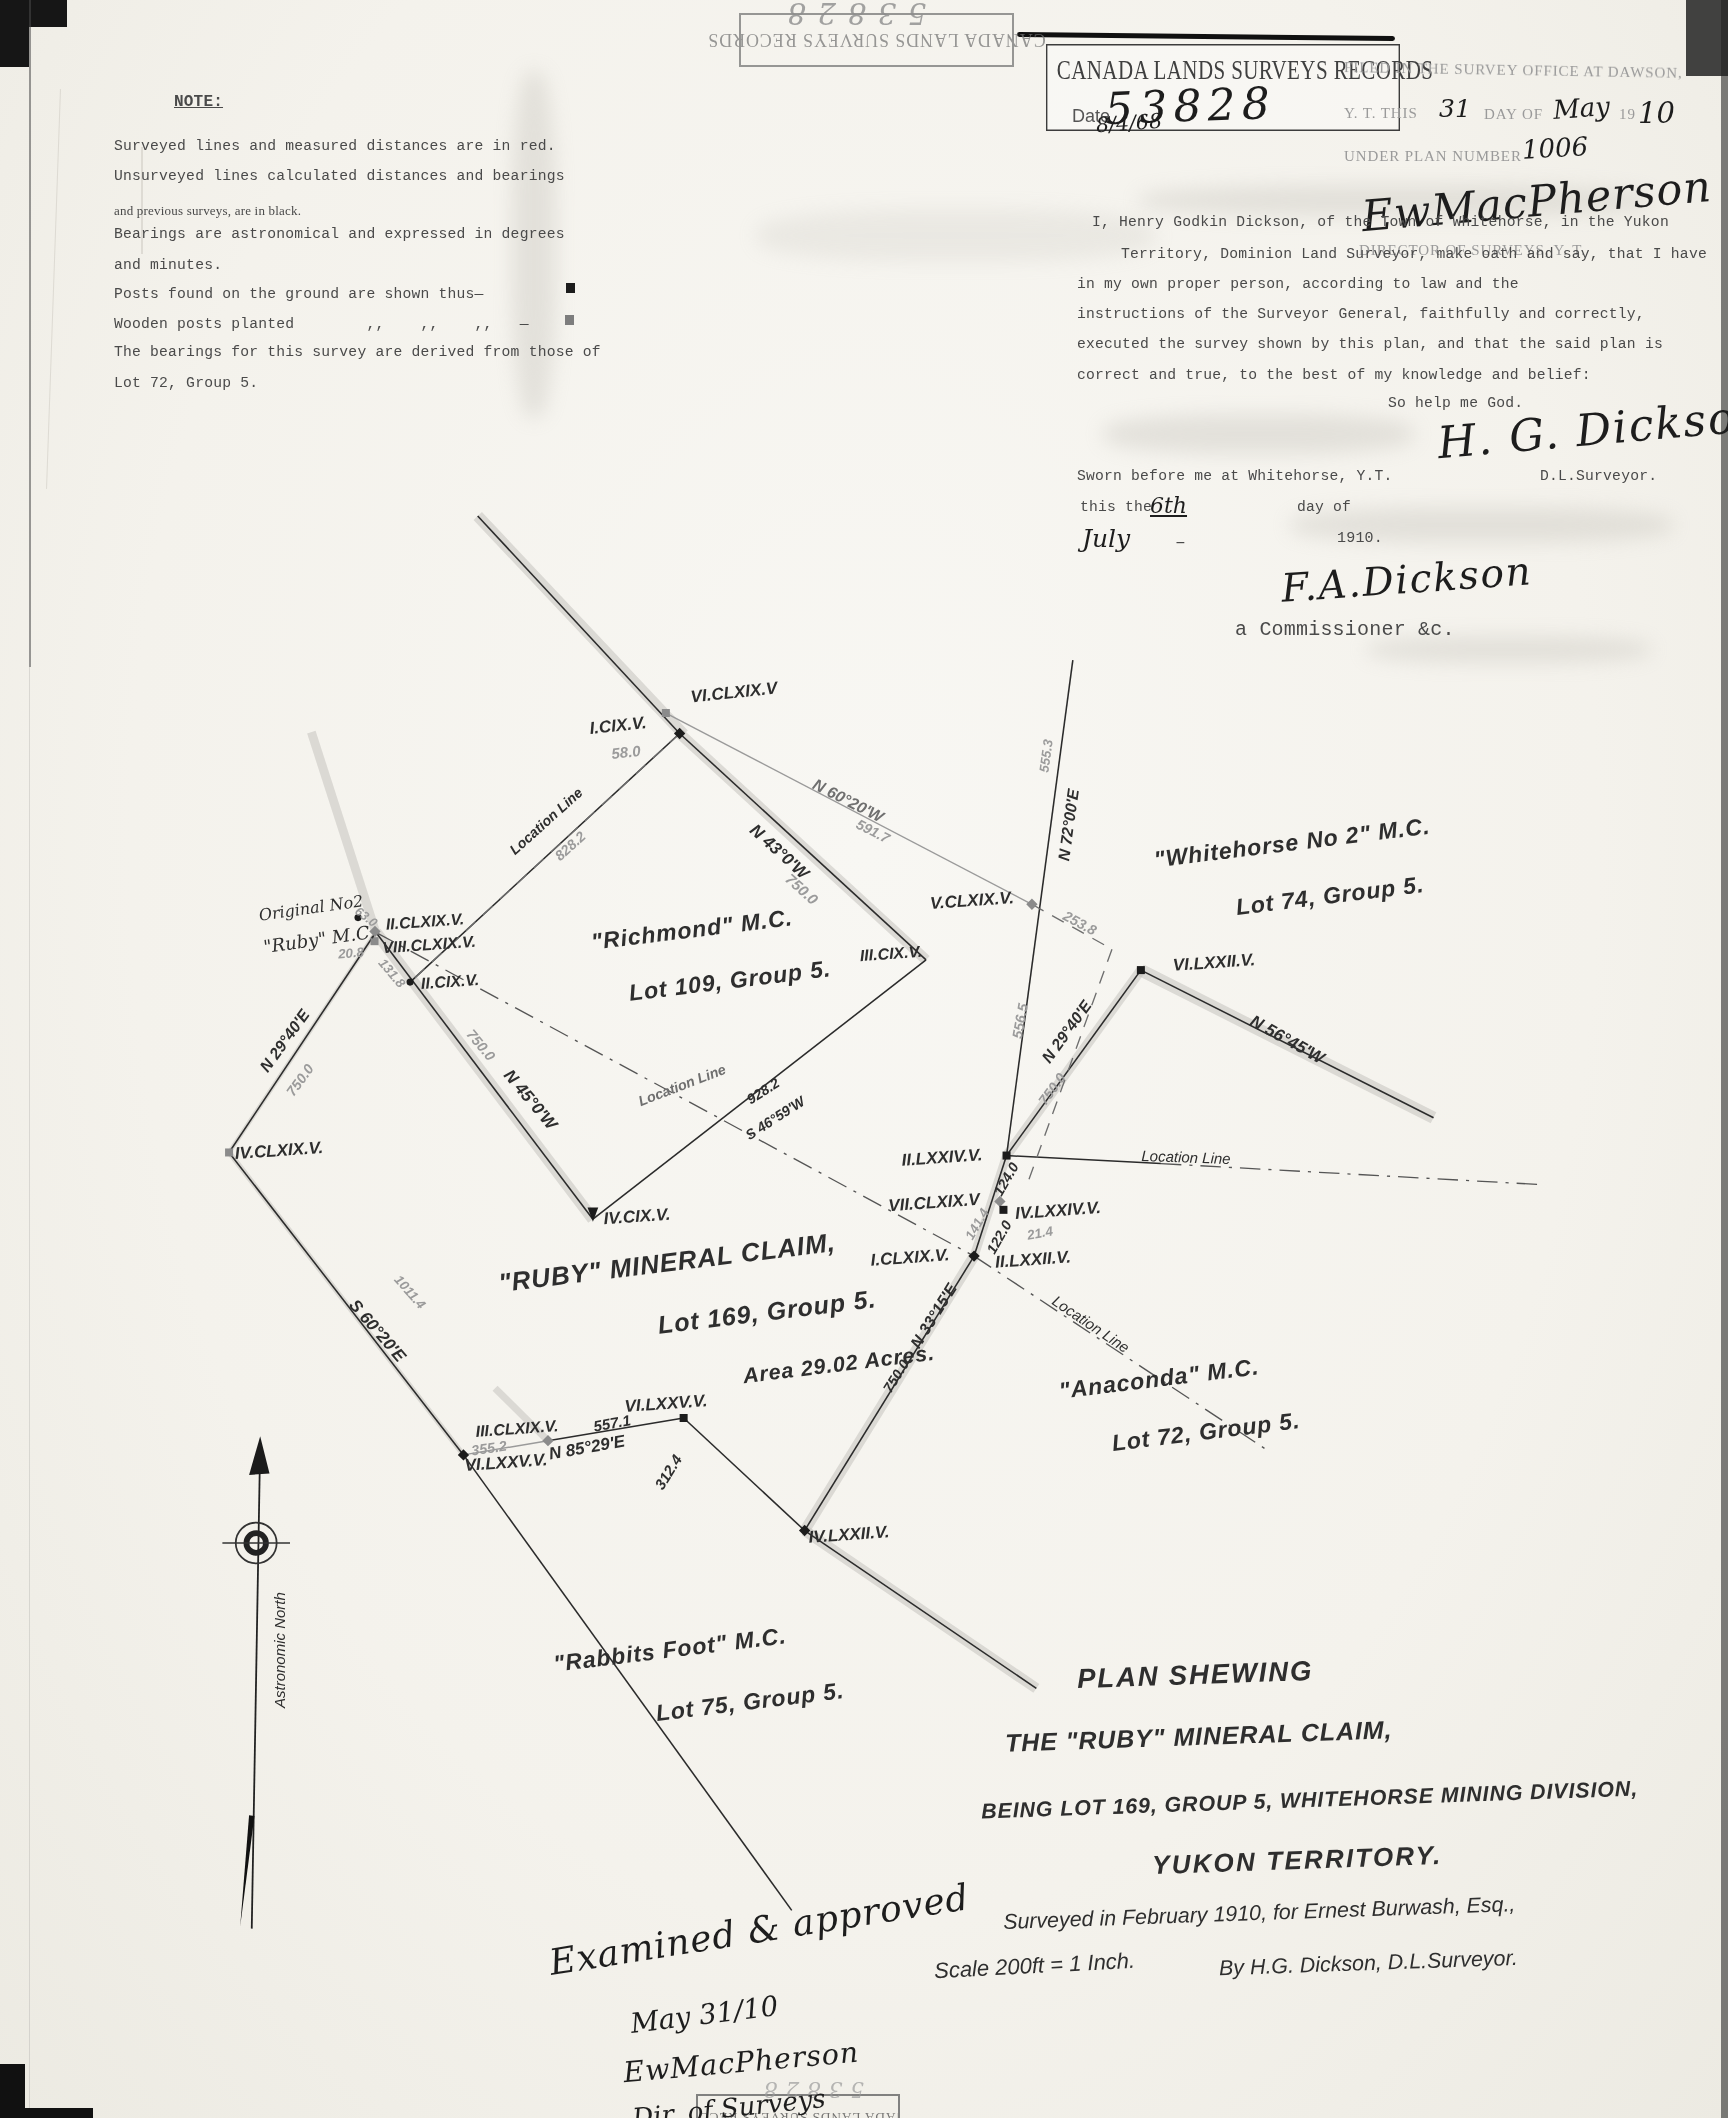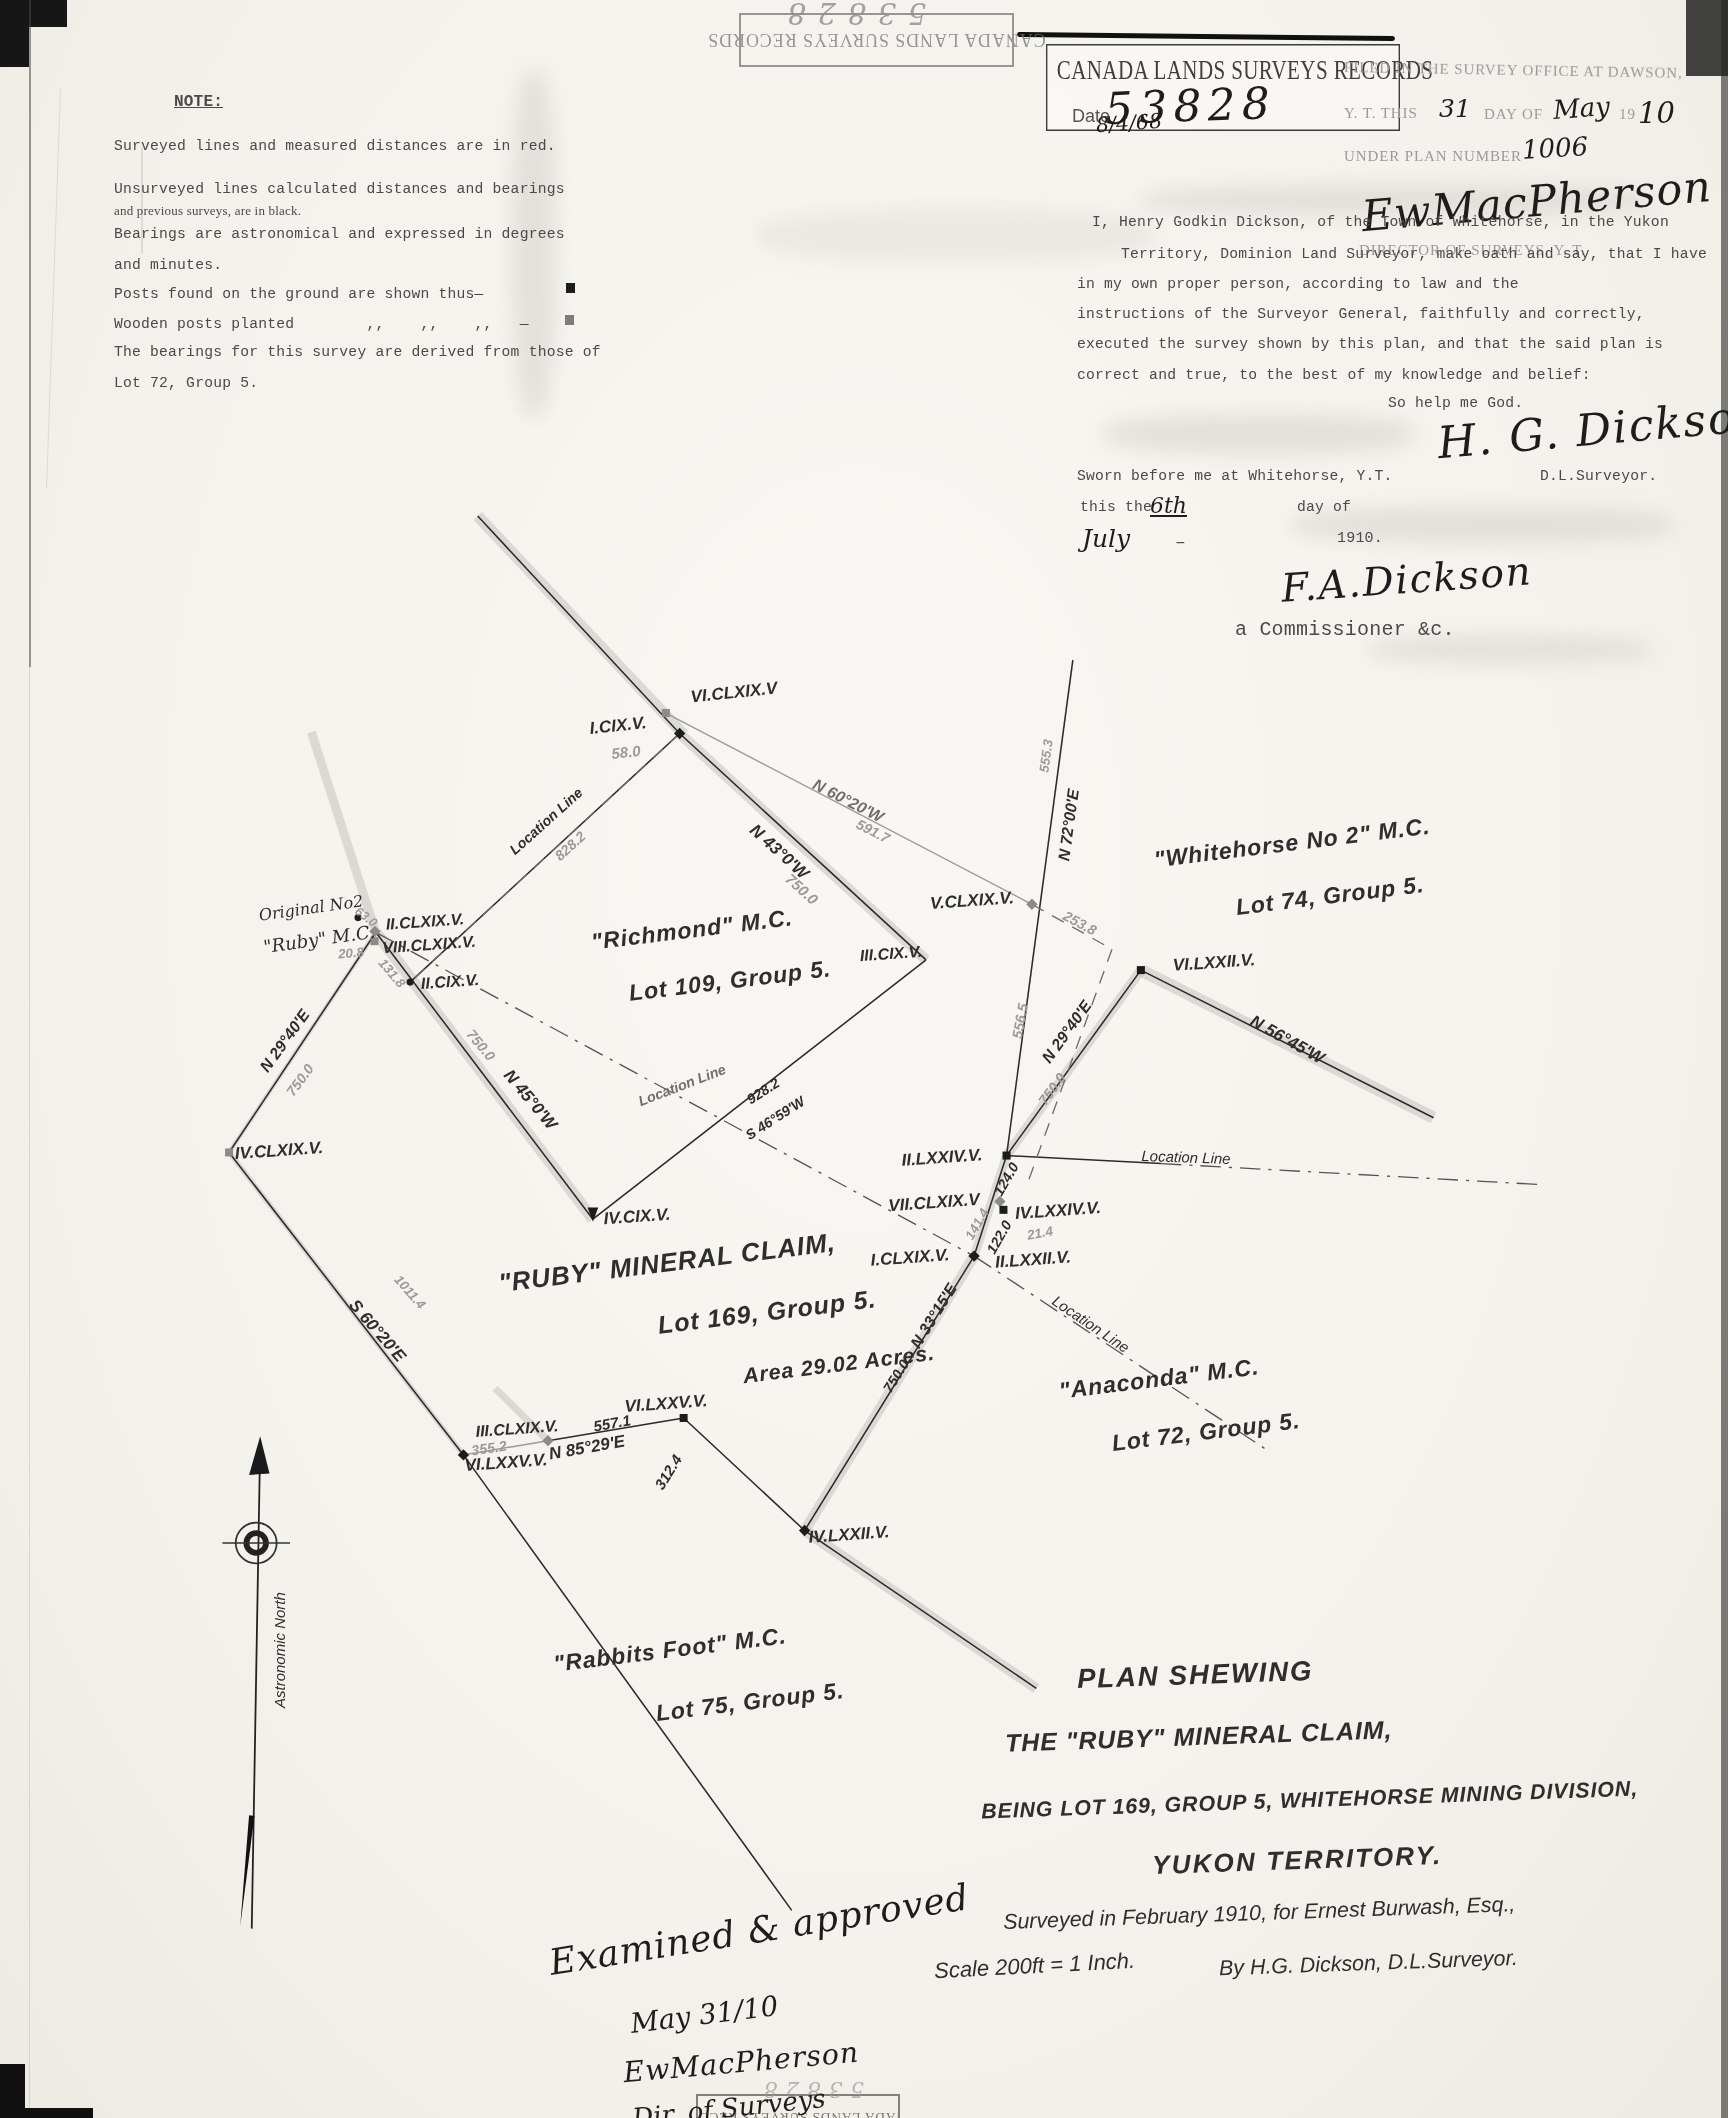--- a/index.html
+++ b/index.html
@@ -59,21 +59,21 @@
 
   <div class="abs rot180" style="left:696px;top:2094px;width:200px;height:42px;border:2.2px solid #666;opacity:.8;
               display:flex;align-items:center;justify-content:center;overflow:hidden;">
     <span class="press" style="font-size:13.3px;color:#555;">CANADA LANDS SURVEYS RECORDS</span>
   </div>
   <div class="abs rot180 script" style="left:756px;top:2077px;font-size:21.4px;color:#9b9b9b;letter-spacing:8px;opacity:.7;">53828</div>
 
   <div>
     <div class="abs typed" style="left:174px;top:93px;font-size:16px;font-weight:bold;text-decoration:underline;">NOTE:</div>
     <div class="abs typed" style="left:114px;top:138px;font-size:14.7px;">Surveyed lines and measured distances are in red.</div>
-    <div class="abs typed" style="left:114px;top:181px;font-size:14.7px;">Unsurveyed lines calculated distances and bearings</div>
+    <div class="abs typed" style="left:114px;top:168px;font-size:14.7px;">Unsurveyed lines calculated distances and bearings</div>
     <div class="abs typed" style="left:114px;top:203px;font-size:13px;font-family:Liberation Serif, serif;">and previous surveys, are in black.</div>
     <div class="abs typed" style="left:114px;top:226px;font-size:14.7px;">Bearings are astronomical and expressed in degrees</div>
     <div class="abs typed" style="left:114px;top:257px;font-size:14.7px;">and minutes.</div>
     <div class="abs typed" style="left:114px;top:286px;font-size:14.7px;">Posts found on the ground are shown thus—</div>
     <div class="abs typed" style="left:114px;top:316px;font-size:14.7px;">Wooden posts planted        ,,    ,,    ,,   —</div>
     <div class="abs typed" style="left:114px;top:344px;font-size:14.7px;">The bearings for this survey are derived from those of</div>
     <div class="abs typed" style="left:114px;top:375px;font-size:14.7px;">Lot 72, Group 5.</div>
     <div class="abs" style="left:566px;top:283px;width:9px;height:9.8px;background:#1c1c1c;"></div>
     <div class="abs" style="left:565px;top:315px;width:9px;height:9.8px;background:#7d7d7d;"></div>
   </div>

